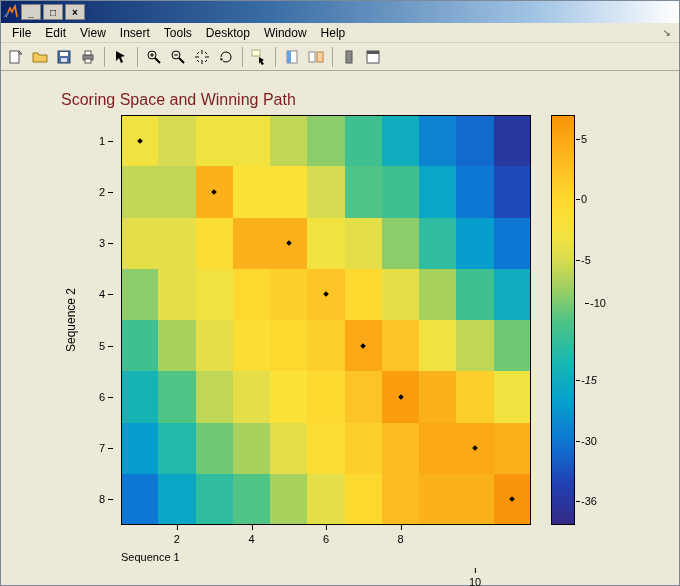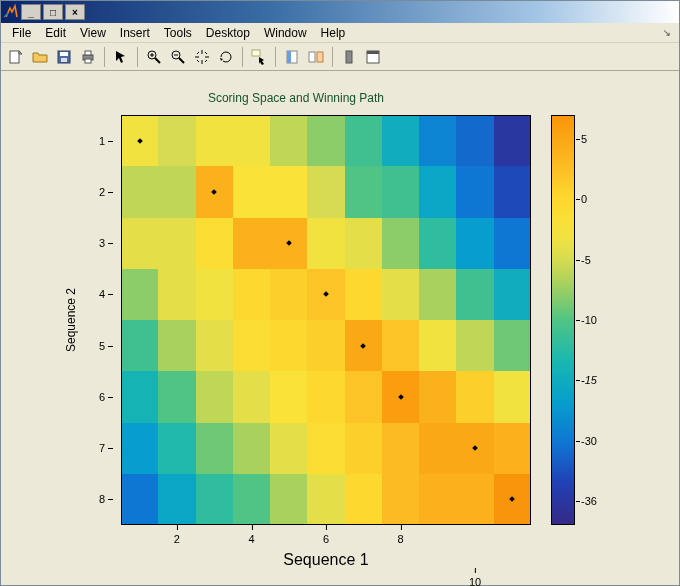--- a/index.html
+++ b/index.html
@@ -11,31 +11,31 @@
   .winbtn { width: 20px; height: 16px; background: #d4d0c8; border: 1px solid #808080; margin-left: 2px; display:flex; align-items:center; justify-content:center; color:#000; font-size:10px; font-weight:bold; }
   .menubar { height: 20px; background: #ece9d8; display:flex; align-items:center; padding: 0 4px; border-bottom: 1px solid #d4d0c8; }
   .menubar .menu-item { padding: 2px 7px; cursor: default; }
   .menubar .spacer { flex:1; }
   .minarrow { font-size:10px; color:#555; padding-right:4px; }
   .toolbar { height: 28px; background: #ece9d8; display:flex; align-items:center; padding: 2px 4px; gap:2px; border-bottom:1px solid #aca899; }
   .tbtn { width:22px; height:22px; border:1px solid transparent; display:flex; align-items:center; justify-content:center; background:transparent; }
   .tsep { width:1px; height:20px; background:#aca899; margin:0 3px; }
   .figure-area { flex:1; background:#ece9d8; position:relative; }
   .axes-container { position:absolute; left:60px; top:20px; width:560px; height:500px; }
-  .plot-title { position:absolute; top:0; left:0; width:470px; text-align:center; font-size:12px; color:#14532d; }
+  .plot-title { position:absolute; top:0; left:0; width:470px; font-size:16px; color:#7f1d1d; }
   .heatmap { position:absolute; top:24px; left:60px; width:410px; height:410px; display:grid; grid-template-columns: repeat(11,1fr); grid-template-rows: repeat(8,1fr); }
   .cell { width:100%; height:100%; position:relative; }
   .marker { position:absolute; width:4px; height:4px; background:#000; top:50%; left:50%; transform:translate(-50%,-50%) rotate(45deg); }
   .y-ticks { position:absolute; top:24px; left:0; width:54px; height:410px; }
   .y-tick { position:absolute; right:10px; transform:translateY(-50%); font-size:11px; text-align:right; width:30px; }
   .y-tick::after { content:""; position:absolute; right:-8px; top:50%; width:5px; height:1px; background:#000; }
   .x-ticks { position:absolute; top:438px; left:60px; width:410px; height:30px; }
   .x-tick { position:absolute; top:4px; transform:translateX(-50%); font-size:11px; }
   .x-tick::before { content:""; position:absolute; top:-8px; left:50%; width:1px; height:5px; background:#000; }
-  .xlabel { position:absolute; top:460px; left:60px; width:410px; text-align:center; font-size:16px; }
+  .xlabel { position:absolute; top:460px; left:60px; width:410px; font-size:11px; }
   .ylabel { position:absolute; top:24px; left:0px; width:20px; height:410px; display:flex; align-items:center; justify-content:center; }
   .ylabel span { transform: rotate(-90deg); white-space:nowrap; font-size:12px; }
   .axes-box { position:absolute; top:24px; left:60px; width:410px; height:410px; border:1px solid #000; pointer-events:none; }
   .colorbar { position:absolute; top:24px; left:490px; width:24px; height:410px; border:1px solid #000; }
   .cb-ticks { position:absolute; top:24px; left:518px; width:40px; height:410px; }
   .cb-tick { position:absolute; left:2px; transform:translateY(-50%); font-size:11px; }
   .cb-tick::before { content:""; position:absolute; left:-5px; top:50%; width:4px; height:1px; background:#000; }
   svg.icon { width:16px; height:16px; }
 </style>
 </head>
@@ -295,20 +295,20 @@
           <div class="x-tick" style="left: 205px;">6</div>
           <div class="x-tick" style="left: 279.545px;">8</div>
           <div class="x-tick" style="left: 354.091px; margin-top: 43px;">10</div>
         </div>
       <div class="xlabel">Sequence 1</div>
       <div class="colorbar" id="colorbar" style="background: linear-gradient(rgb(249, 149, 10) 0%, rgb(250, 165, 20) 5%, rgb(252, 181, 31) 10%, rgb(252, 198, 39) 15%, rgb(253, 215, 45) 20%, rgb(251, 223, 54) 25%, rgb(240, 226, 66) 30%, rgb(216, 220, 80) 35%, rgb(177, 211, 91) 40%, rgb(131, 203, 109) 45%, rgb(80, 196, 132) 50%, rgb(53, 190, 154) 55%, rgb(26, 183, 176) 60%, rgb(16, 171, 191) 65%, rgb(6, 159, 205) 70%, rgb(11, 138, 208) 75%, rgb(15, 117, 211) 80%, rgb(24, 91, 196) 85%, rgb(33, 64, 180) 90%, rgb(43, 53, 158) 95%, rgb(53, 42, 135) 100%);"></div>
       <div class="cb-ticks" id="cbticks">
           <div class="cb-tick" style="top: 24.1176px;">5</div>
           <div class="cb-tick" style="top: 84.4118px;">0</div>
           <div class="cb-tick" style="top: 144.706px;">-5</div>
-          <div class="cb-tick" style="top: 205px;">-10</div>
+          <div class="cb-tick" style="top: 188px; margin-left: 9px;">-10</div>
           <div class="cb-tick" style="top: 265.294px; font-style: italic;">-15</div>
           <div class="cb-tick" style="top: 325.588px;">-30</div>
           <div class="cb-tick" style="top: 385.882px;">-36</div>
         </div>
     </div>
   </div>
 </div>
 
 </body></html>

